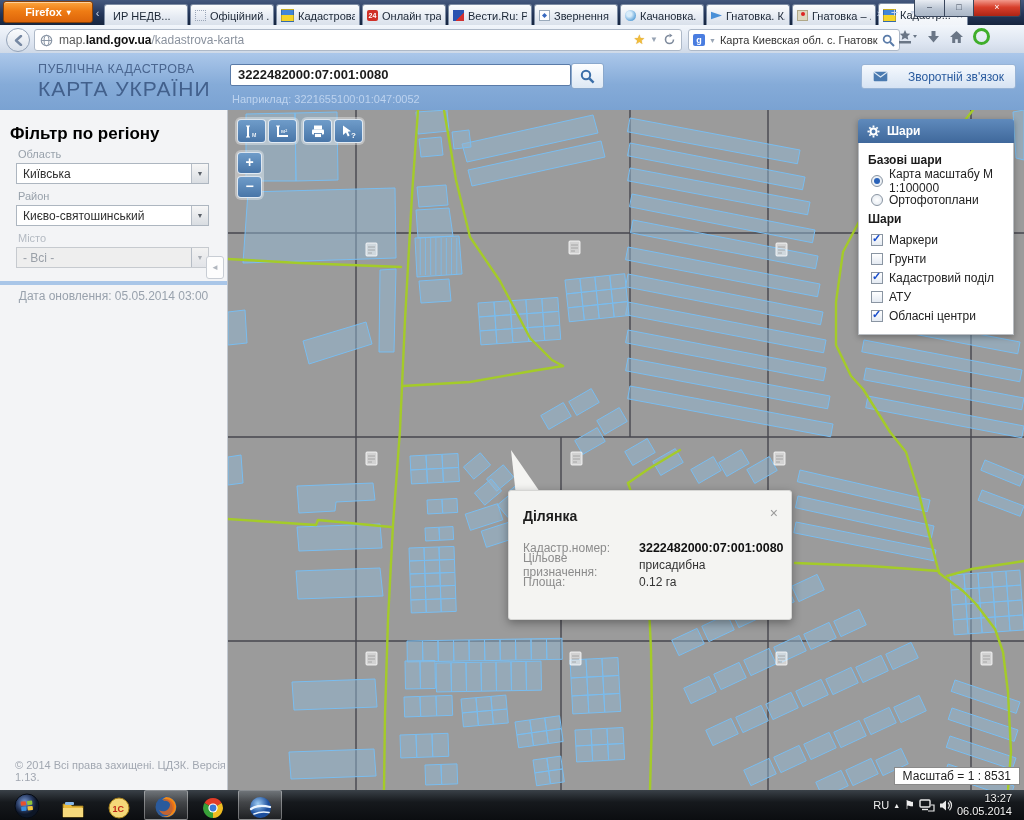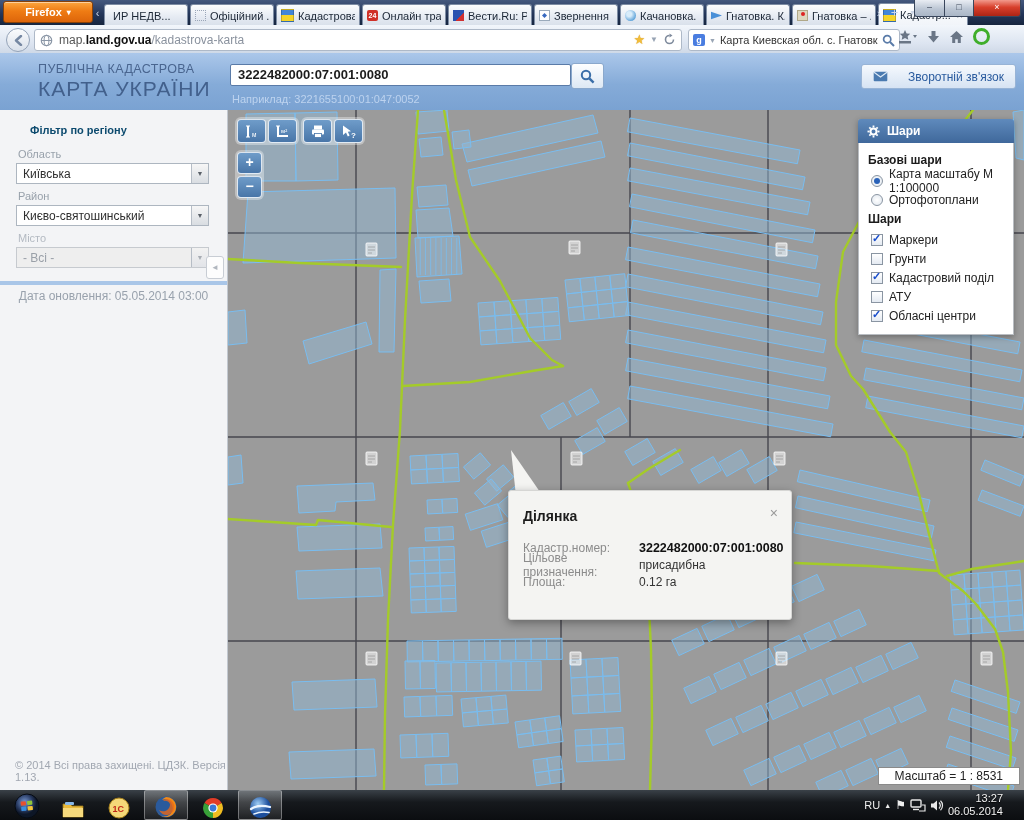--- a/index.html
+++ b/index.html
@@ -64,21 +64,21 @@
   #logo2{left:38px;top:24px;font-size:21px;letter-spacing:1px;color:#42608c}
   #hsearch{left:230px;top:11px;width:332px;height:20px;background:#fff;border:1px solid #5a7ba8;border-radius:2px;
       font-size:13px;font-weight:600;color:#1c1c1c;line-height:20px;padding-left:7px}
   #hsearchbtn{left:571px;top:10px;width:31px;height:24px;border-radius:3px;border:1px solid #8aa8cc;
       background:linear-gradient(#fdfeff,#dde8f4);display:flex;align-items:center;justify-content:center}
   #hhint{left:232px;top:40px;font-size:11px;color:#bdd3ef}
   #feedback{right:8px;top:11px;height:23px;padding:0 11px;border-radius:3px;border:1px solid #98b4d6;
       background:linear-gradient(#f5f9fd,#d6e3f3);color:#2a5b9e;font-size:12px;display:flex;align-items:center;gap:20px}
   
   #sidebar{left:0;top:110px;width:227px;height:680px;background:#f3f4f6;border-right:1px solid #c2c8d0}
-  #stitle{left:30px;top:14px;font-size:11px;font-weight:bold;color:#0c4a6e}
+  #stitle{left:10px;top:14px;font-size:17px;font-weight:bold;color:#000000}
   #sfields{left:16px;top:32px;width:193px}
   .slabel{font-size:11px;color:#98a1ab;margin:6px 0 3px 2px}
   .slabel.dis{color:#b4bac2}
   .sselect{height:19px;background:#fff;border:1px solid #adb6c0;display:flex;align-items:center;position:relative}
   .sval{font-size:12px;color:#2e2e2e;margin-left:6px;flex:1;white-space:nowrap;overflow:hidden}
   .sarrow{width:16px;height:100%;border-left:1px solid #b6bdc6;background:linear-gradient(#f6f6f6,#d9dde2);
       color:#5a6068;font-size:7px;display:flex;align-items:center;justify-content:center}
   .sselect.dis{background:#eeeeee;border-color:#c6cacf}
   .sselect.dis .sval{color:#9aa0a8}
   .sselect.dis .sarrow{color:#a8adb4;background:linear-gradient(#f2f2f2,#e2e4e8)}
@@ -114,28 +114,28 @@
   #popup{position:absolute;left:280px;top:380px;width:282px;height:128px;background:#f4f4f2;border:1px solid #d6d6d4;
       border-radius:3px;box-shadow:0 3px 10px rgba(0,0,0,.35);z-index:6}
   #ptitle{position:absolute;left:14px;top:17px;font-size:14px;font-weight:bold;color:#1c1c1c}
   #pclose{position:absolute;right:13px;top:14px;font-size:14px;color:#999}
   #prows{position:absolute;left:14px;top:48px;right:10px}
   .prow{display:flex;height:17px;align-items:center}
   .plabel{width:116px;flex:none;font-size:12px;color:#8c8c8c}
   .pval{font-size:12px;color:#333}
   .pval.b{font-weight:bold;color:#111;font-size:12.5px}
   
-  #scalebox{position:absolute;right:4px;bottom:5px;background:#fff;border:1px solid #8a8a8a;padding:1px 16px;
+  #scalebox{position:absolute;right:4px;bottom:5px;background:#fff;border:1px solid #8a8a8a;padding:1px 8px;
       font-size:12px;color:#222;z-index:6}
   
   #taskbar{left:0;top:790px;width:1024px;height:30px;background:linear-gradient(#3a4148,#16191d 40%,#0b0d10);
       display:flex;align-items:center}
   .tbslot{width:42px;height:28px;display:flex;align-items:flex-end;justify-content:center;margin-left:4px}
   .tbslot.lit{background:linear-gradient(rgba(255,255,255,.28),rgba(255,255,255,.08));border:1px solid rgba(255,255,255,.35);border-radius:2px}
-  #tray{margin-left:auto;display:flex;align-items:center;gap:4px;padding-right:21px;color:#eee}
+  #tray{margin-left:auto;display:flex;align-items:center;gap:4px;padding-right:12px;color:#eee}
   #tray .lang{font-size:11px}
   #tray .hid{font-size:7px}
   #tray .flagg{font-size:12px}
   #clock{text-align:right;font-size:11px;line-height:13px;color:#f2f2f2;text-shadow:0 1px 1px #000}
 </style>
 </head>
 <body>
 
 <div class="abs" id="titlebar">
   <div class="abs" id="ffbtn">

